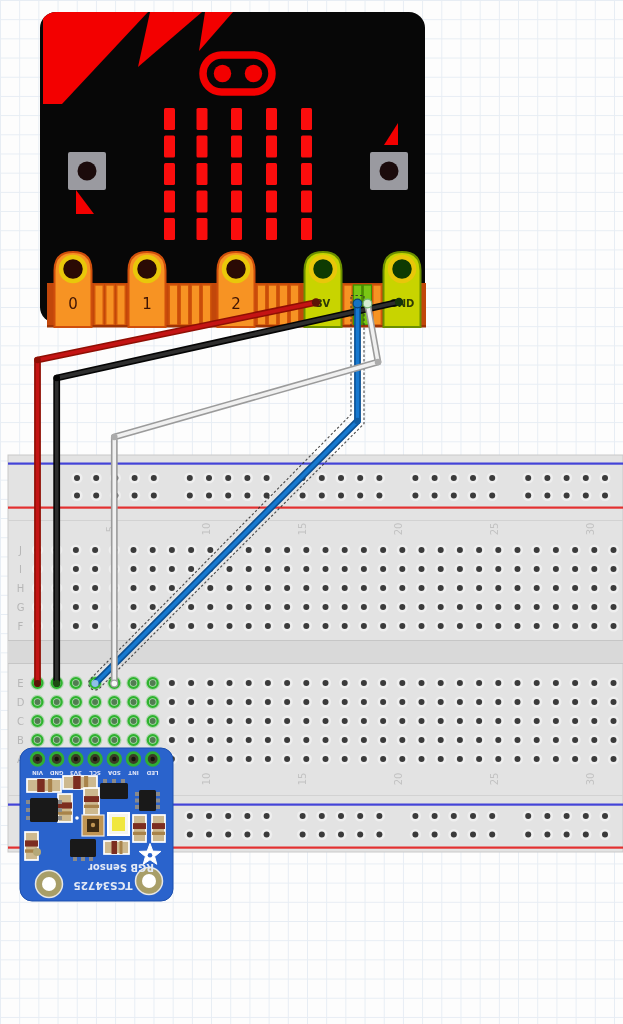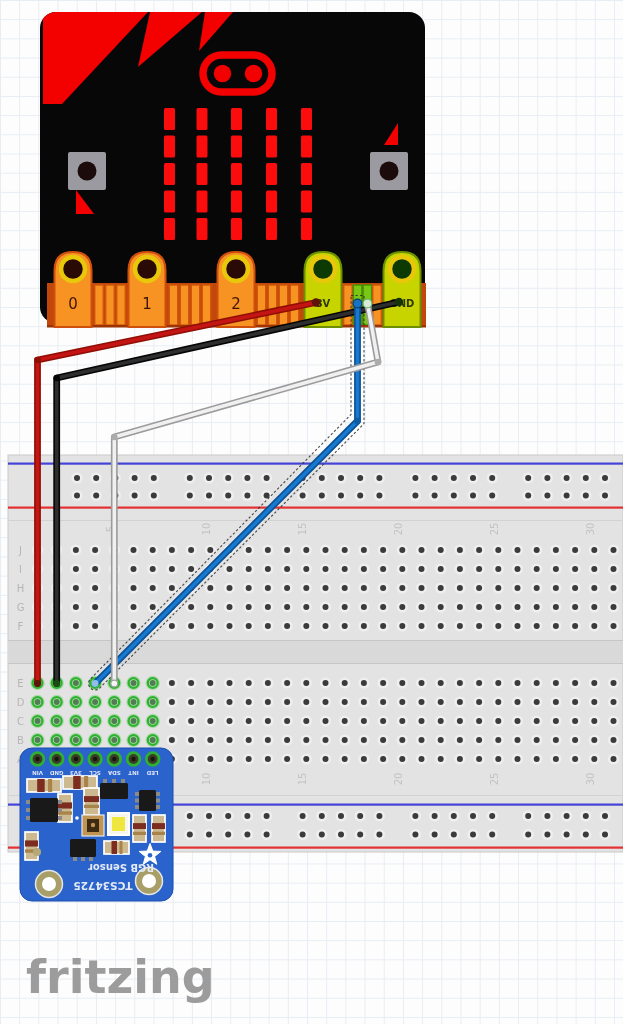--- a/index.html
+++ b/index.html
@@ -1116,14 +1116,13 @@
       <path d="M351,295.5 L364,295.5 L364,423.7 L99.7,688.1 A6.5,6.5 0 1 1 90.5,678.9 L351,414.5 Z" fill="none" stroke="#2b2b2b" stroke-width="1.1" stroke-dasharray="2.4,2.1" opacity="0.85"></path>
       <g>
         <polyline points="367.5,303.5 378,362 114.3,437 114.3,683.5" fill="none" stroke="#9b9b9b" stroke-width="6.8" stroke-linecap="round" stroke-linejoin="round"></polyline>
         <polyline points="367.5,303.5 378,362 114.3,437 114.3,683.5" fill="none" stroke="#f0f0f0" stroke-width="3.6" stroke-linecap="round" stroke-linejoin="round"></polyline>
         <circle cx="378" cy="362" r="3.3" fill="#ababab"></circle>
         <circle cx="114.3" cy="437" r="3.3" fill="#ababab"></circle>
         <circle cx="367.5" cy="303.5" r="4.4" fill="#d6ecd6" stroke="#74b374" stroke-width="1.2"></circle>
         <circle cx="114.3" cy="683.5" r="3.4" fill="#f7f7f7" stroke="#a0a0a0" stroke-width="1.2"></circle>
       </g>
     </svg>
-  <div class="watermark">fritzing</div>
 </div>
 
 </body></html>

